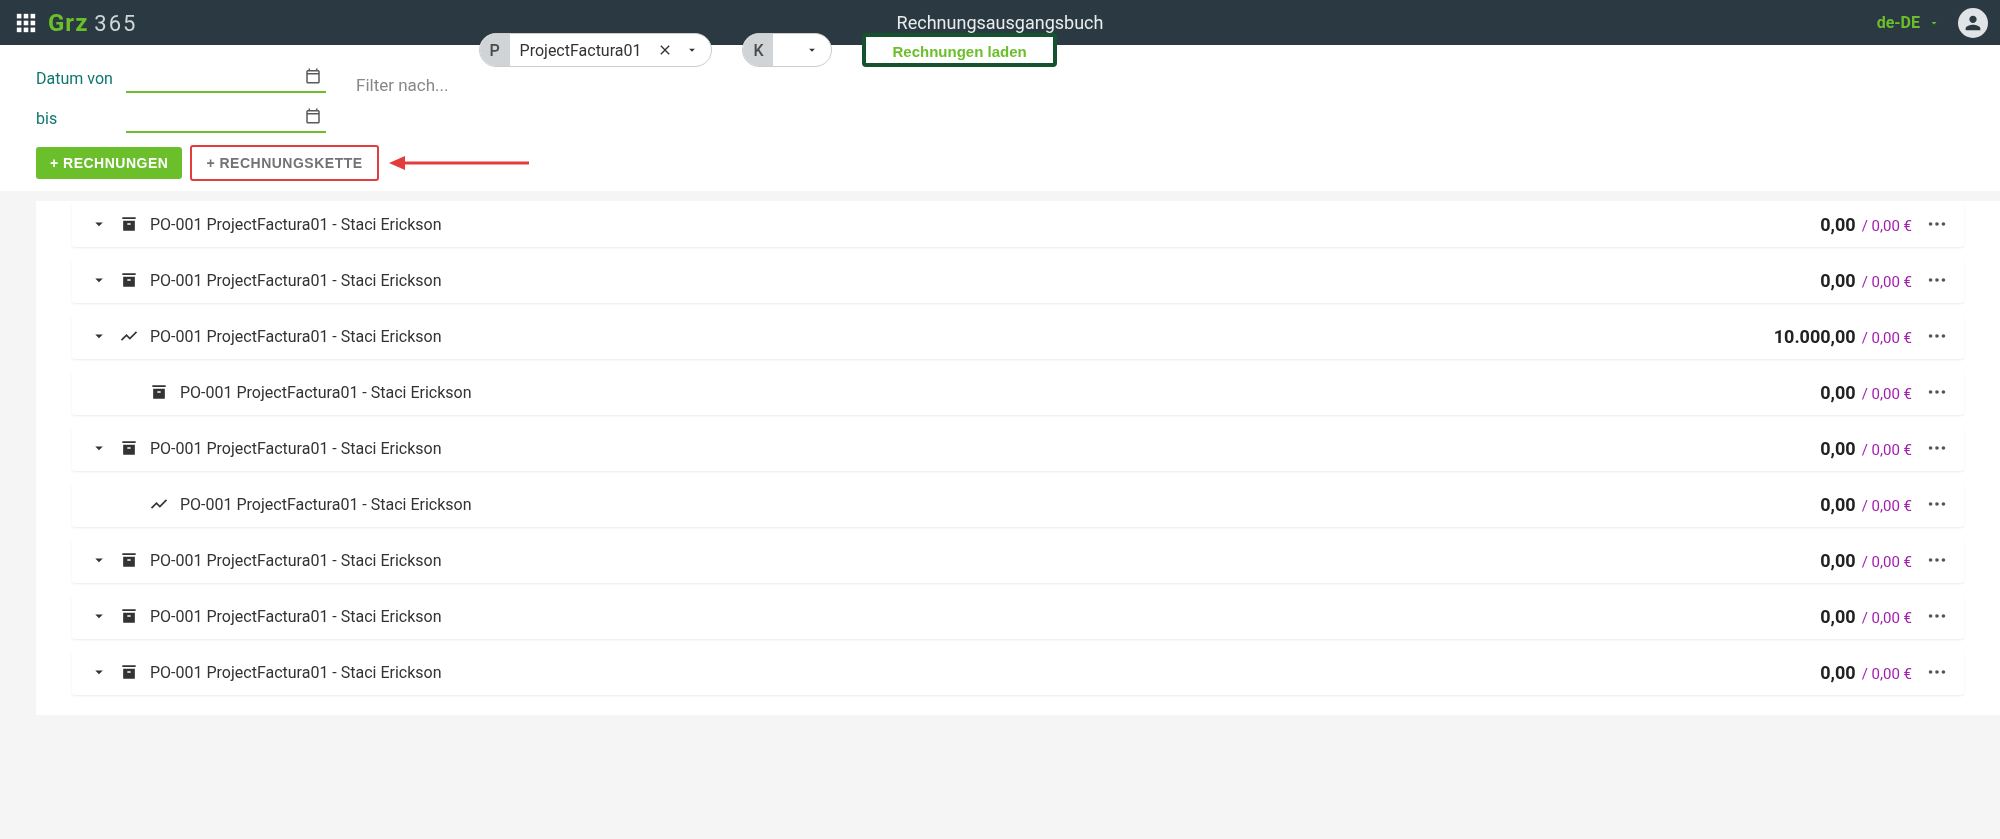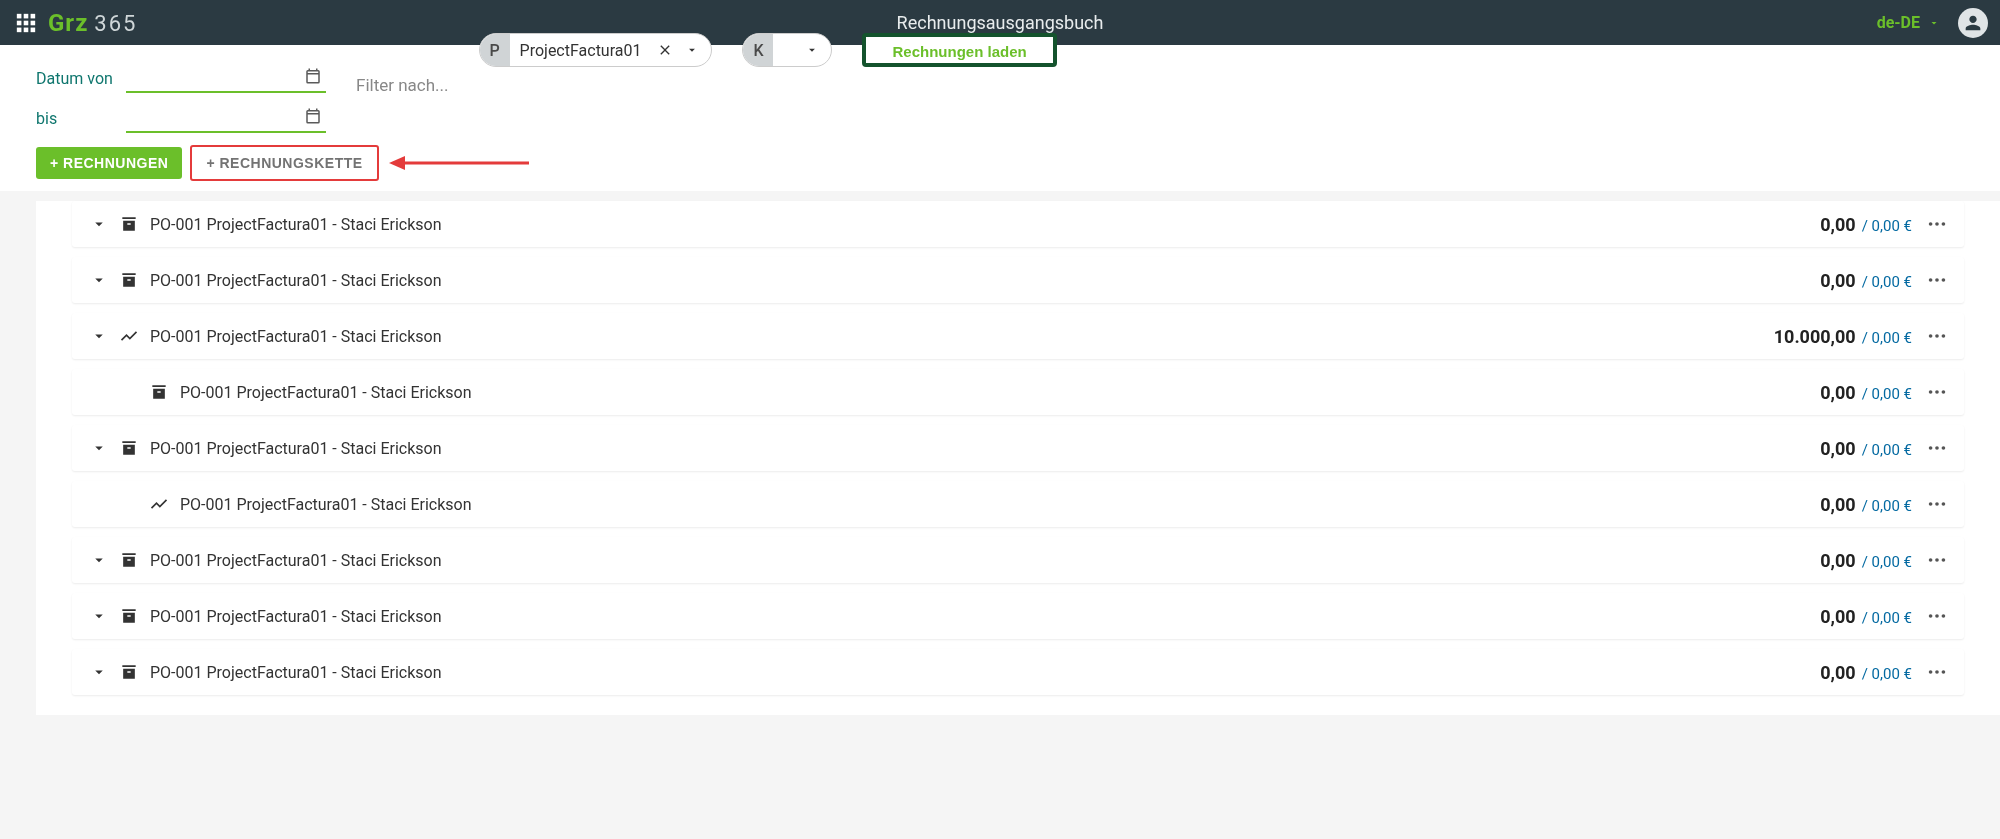--- a/index.html
+++ b/index.html
@@ -39,21 +39,21 @@
   .arrow-annotation { color:#e43b3b; display:flex; align-items:center; margin-left:2px; }
   .arrow-annotation svg { width:140px; height:24px; }
 
   .list { padding:0 36px 20px; background:#fff;margin-left:36px; }
   .row { display:flex; align-items:center; background:#fff; border-radius:3px; box-shadow:0 1px 2px rgba(0,0,0,.08); padding:12px 16px; margin-top:10px; }
   .row .expand { width:22px; display:flex; justify-content:center; cursor:pointer; }
   .row .type-icon { width:26px; display:flex; justify-content:center; margin:0 8px 0 6px; }
   .row .label { font-size:16px; color:#333; }
   .row .nums { margin-left:auto; display:flex; align-items:baseline; gap:6px; }
   .row .main-val { font-size:18px; font-weight:700; color:#222; }
-  .row .sub-val { font-size:15px; color:#0369a1; }
+  .row .sub-val { font-size:15px; color:#a21caf; }
   .row .more { margin-left:14px; cursor:pointer; display:flex; align-items:center; }
   .row.indent .expand { visibility:hidden; }
   .row.indent .type-icon { margin-left:36px; }
 
   svg { display:block; }
 </style>
 </head>
 <body>
 
 <div class="header">

